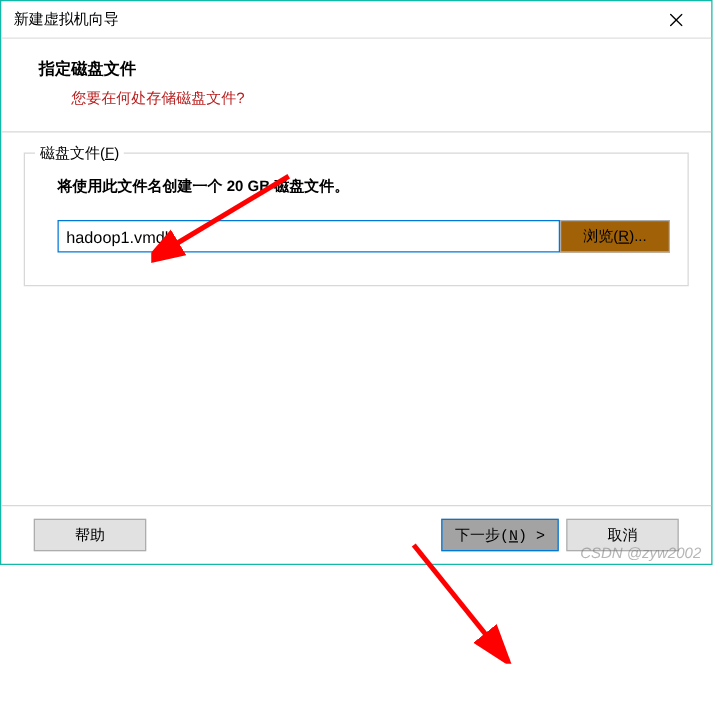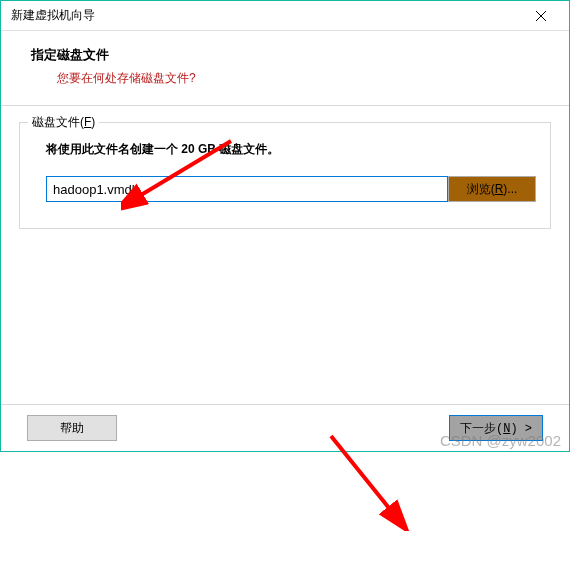--- a/index.html
+++ b/index.html
@@ -55,21 +55,21 @@
     .footer button {
       height: 26px; min-width: 90px; padding: 0 10px;
       background: #e1e1e1; border: 1px solid #adadad;
       font-family: inherit; font-size: 12px; cursor: pointer; margin-left: 6px;
     }
     .footer button.help { margin-left: 0; }
     .footer button.next { border: 1px solid #0078d7; background: #a3a3a3; font-family: Liberation Mono, monospace; }
     .arrow { position: absolute; pointer-events: none; }
     .watermark {
       position: absolute; right: 8px; bottom: 2px;
-      color: rgba(120,120,120,0.55); font-size: 15px; 
+      color: rgba(120,120,120,0.55); font-size: 12px; font-style: italic;
       pointer-events: none;
     }
     .accel { text-decoration: underline; }
   </style>
 </head>
 <body>
 
 <div class="window">
 
   <div class="titlebar">
@@ -121,16 +121,17 @@
     </defs>
     <line x1="10" y1="5" x2="72" y2="82" stroke="#ff0000" stroke-width="4" marker-end="url(#ah2)"></line>
   </svg>
 
   <div class="footer">
     <button class="help">帮助</button>
     <div class="spacer"></div>
     <button class="next">
       <span>下一步(</span><span class="accel">N</span><span>) &gt;</span>
     </button>
+    <button>取消</button>
   </div>
 
   <div class="watermark">CSDN @zyw2002</div>
 </div>
 
 </body></html>

